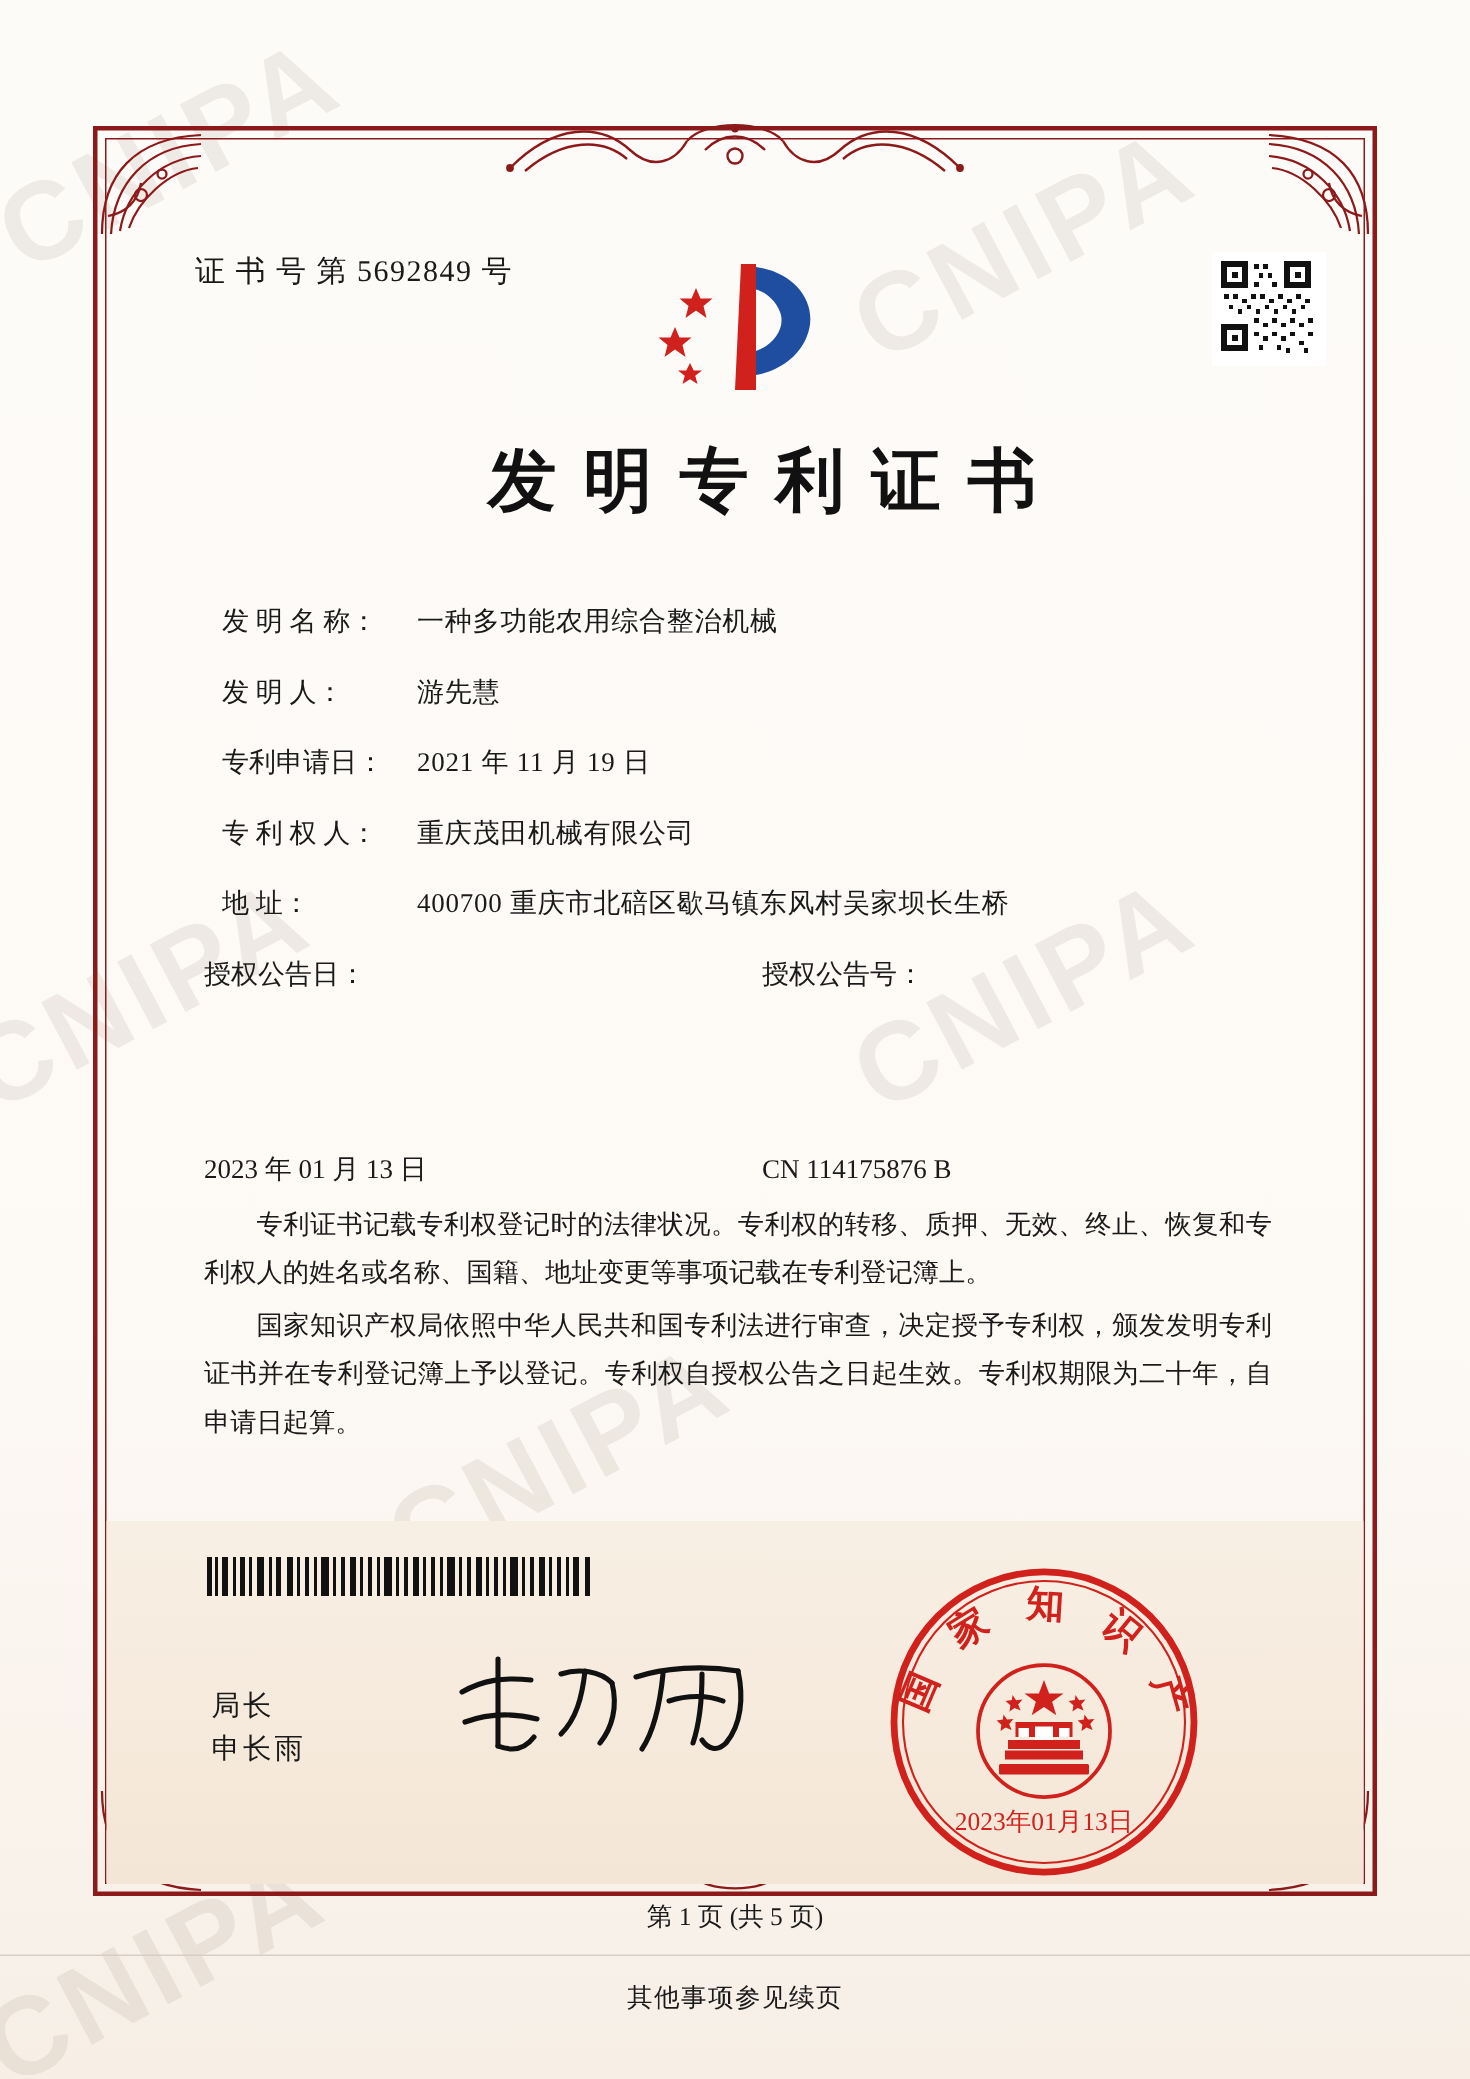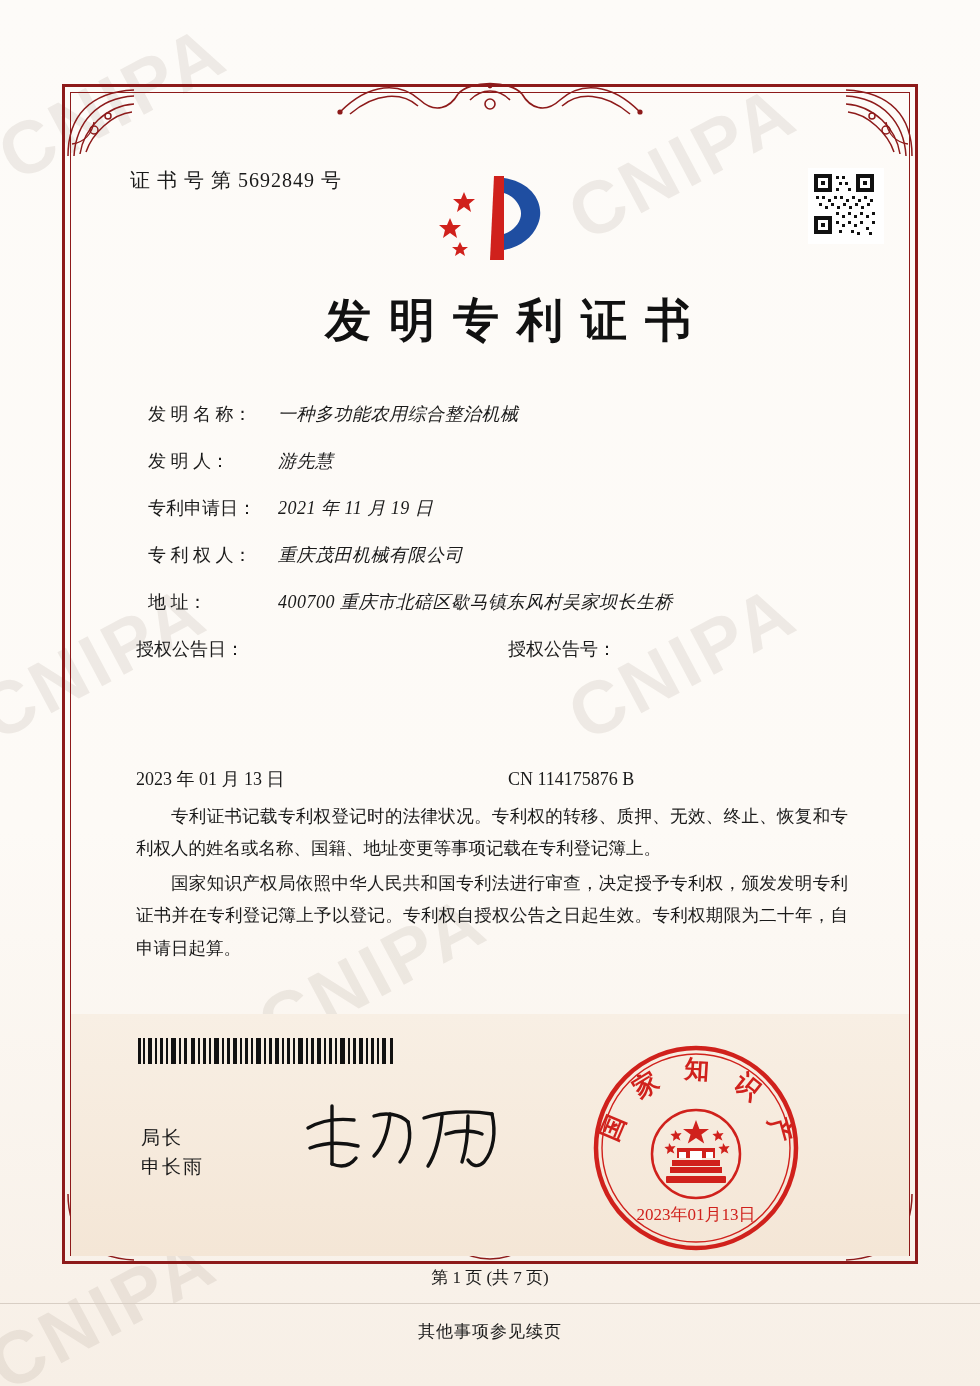--- a/index.html
+++ b/index.html
@@ -129,21 +129,20 @@
   .field-label {
     width: 130px;
     flex: 0 0 130px;
     letter-spacing: 0px;
     white-space: nowrap;
     margin-left: 12px;
   }
   .field-value {
     flex: 1;
     letter-spacing: 0.5px;
-    font-style: italic;
   }
   .row-two {
     display: flex;
     align-items: baseline;
     margin-bottom: 18px;
   }
   .row-two .half {
     display: flex;
     align-items: baseline;
     flex-direction: column;
@@ -548,17 +547,17 @@
           <rect x="-19" y="-6" width="38" height="10"></rect>
           <rect x="-6" y="-3" width="12" height="9" fill="#fff"></rect>
           <rect x="-17" y="-2" width="7" height="6" fill="#fff"></rect>
           <rect x="10" y="-2" width="7" height="6" fill="#fff"></rect>
         </g>
       </g>
       <text x="106" y="178" text-anchor="middle" font-family="'Liberation Serif', serif" font-size="17" fill="#d0211c">2023年01月13日</text>
     </svg>
   </div>
 
-  <div class="page-num">第 1 页 (共 7 页)</div>
+  <div class="page-num">第 1 页 (共 5 页)</div>
   <div class="footer-rule"></div>
   <div class="footer-note">其他事项参见续页</div>
 
 </div>
 
 </body></html>

